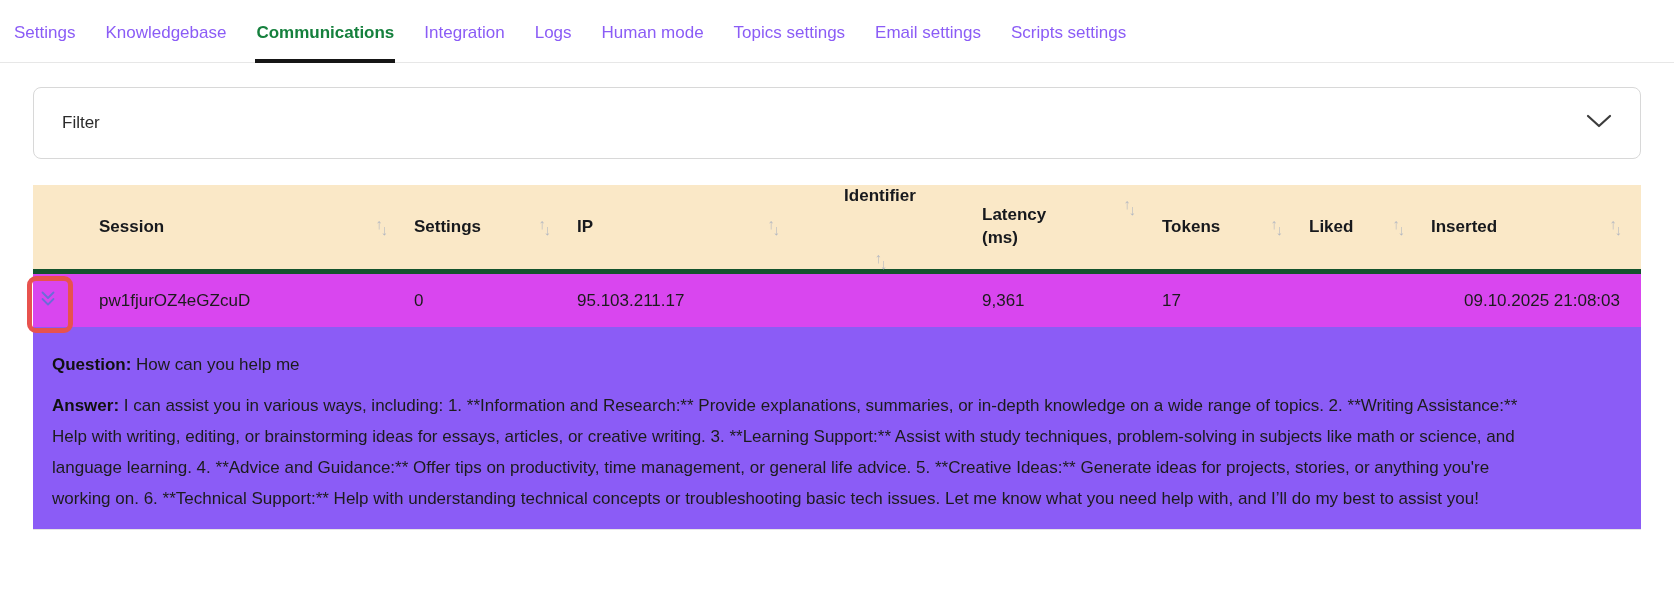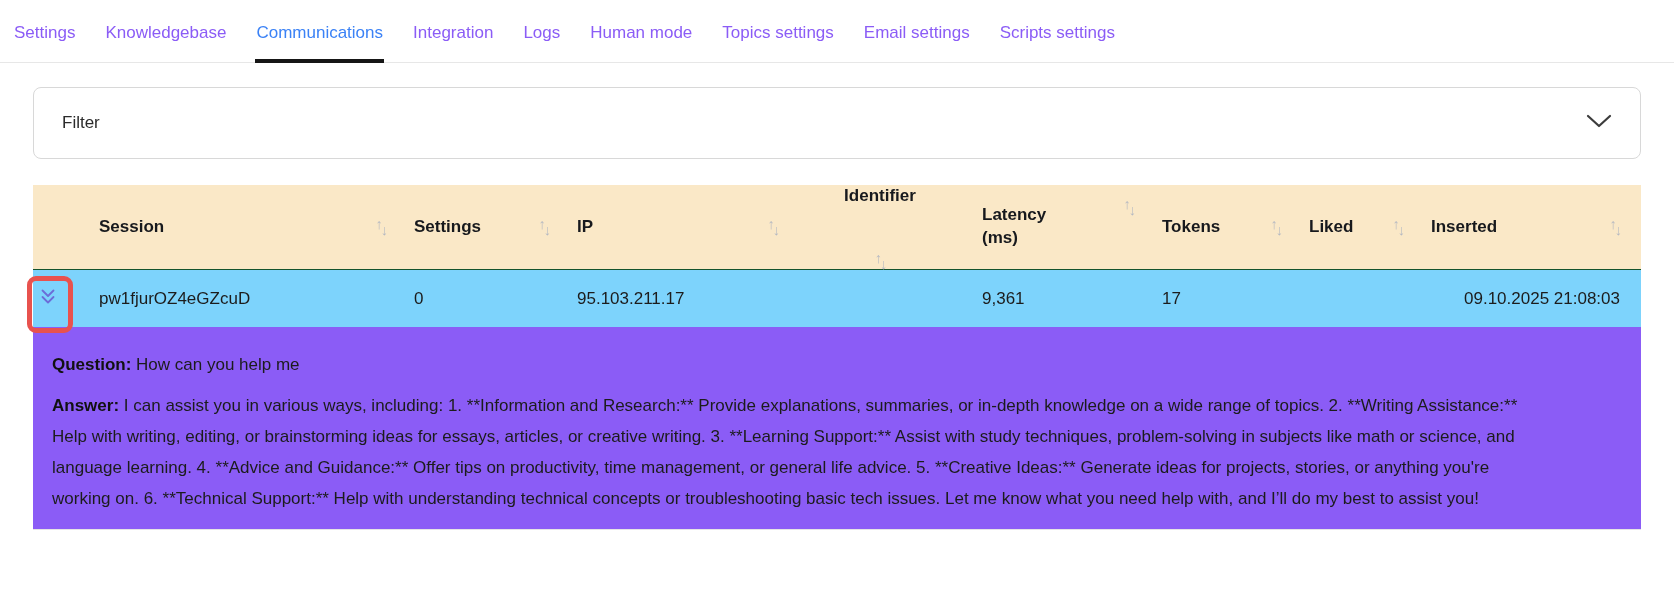--- a/index.html
+++ b/index.html
@@ -12,40 +12,40 @@
   
   .tabbar {
     display:flex; gap:28px; align-items:flex-end;
     padding-left:13px; border-bottom:1px solid #e7e7e7;
   }
   .tab {
     color:#8b5cf6; font-size:17px; line-height:20px; text-decoration:none;
     padding:23px 1px 16px; border-bottom:4px solid transparent; margin-bottom:-1px;
     cursor:pointer; white-space:nowrap;
   }
-  .tab.active { color:#3b82f6; font-weight:400; border-bottom-color:#161616; }
+  .tab.active { color:#15803d; font-weight:700; border-bottom-color:#161616; }
 
   
   .content { margin:2px 33px; width:1608px; }
 
   .filter-panel {
     margin-top:24px; height:72px; border:1px solid #d8d8d8; border-radius:8px;
     background:#fff; display:flex; align-items:center; justify-content:space-between;
     padding:0 28px; cursor:pointer;
   }
   .filter-label { font-size:17px; color:#2b2b2b; }
 
   
   .thead { margin-top:26px; display:flex; background:#FAE8C7; height:84px; }
   .th {
     display:flex; align-items:center; justify-content:space-between;
     padding:0 14px; font-weight:700; font-size:17px; color:#17191d; cursor:pointer;
   }
   .th-label { line-height:1.35; }
-  .trow { display:flex; background:#7dd3fc; height:58px; border-top:1px solid #14532d; }
+  .trow { display:flex; background:#d946ef; height:58px; border-top:5px solid #14532d; }
   .td { display:flex; align-items:center; padding:0 14px; font-size:17px; color:#1c1c1c; }
   .td.right { justify-content:flex-end; }
 
   .col-expander  { width:52px; padding:0 0 0 5px; justify-content:flex-start; }
   .col-session   { width:315px; }
   .col-counter   { width:163px; }
   .col-ip        { width:229px; }
   .col-identifier{ width:176px;flex-direction:column; }
   .col-latency   { width:180px;gap:16px; }
   .col-tokens    { width:147px;gap:36px; }

